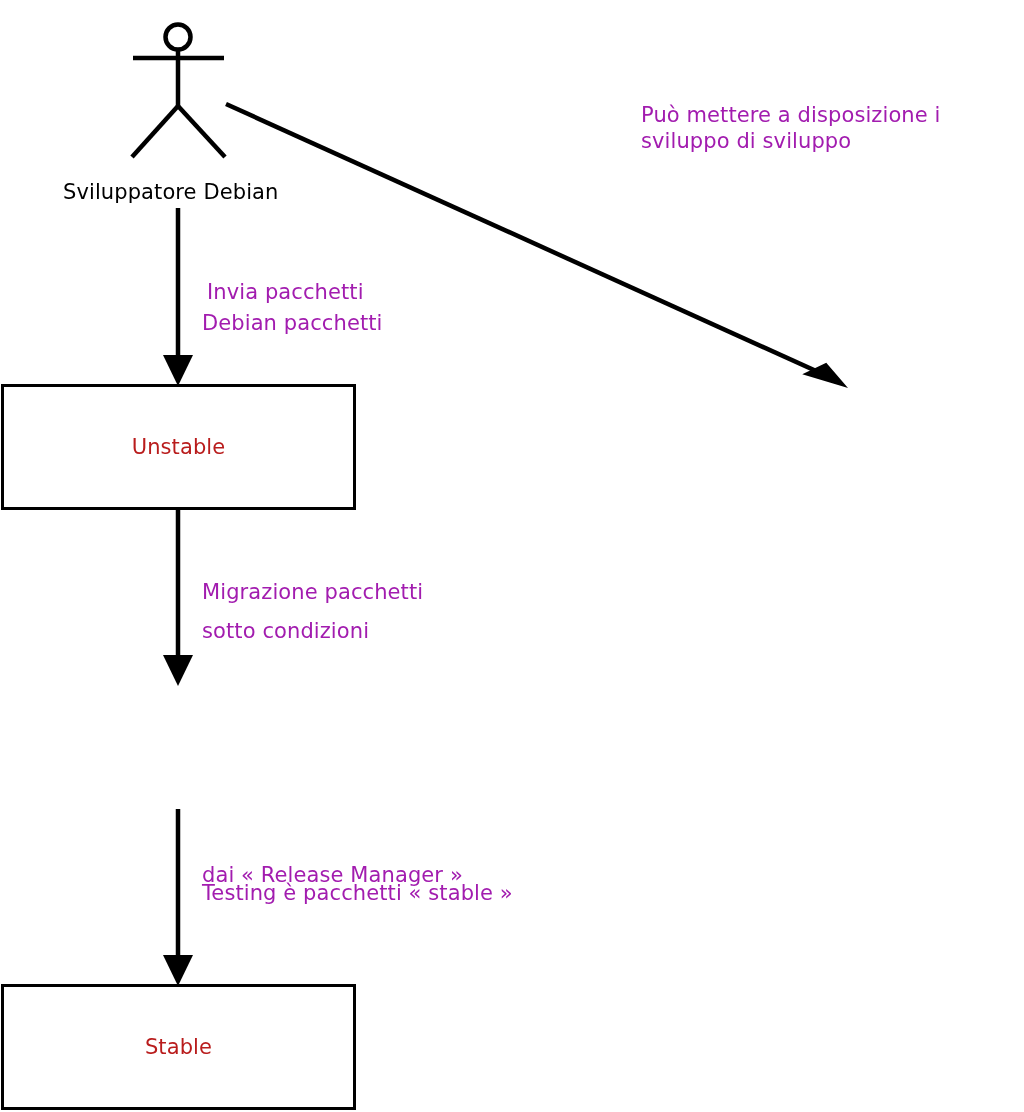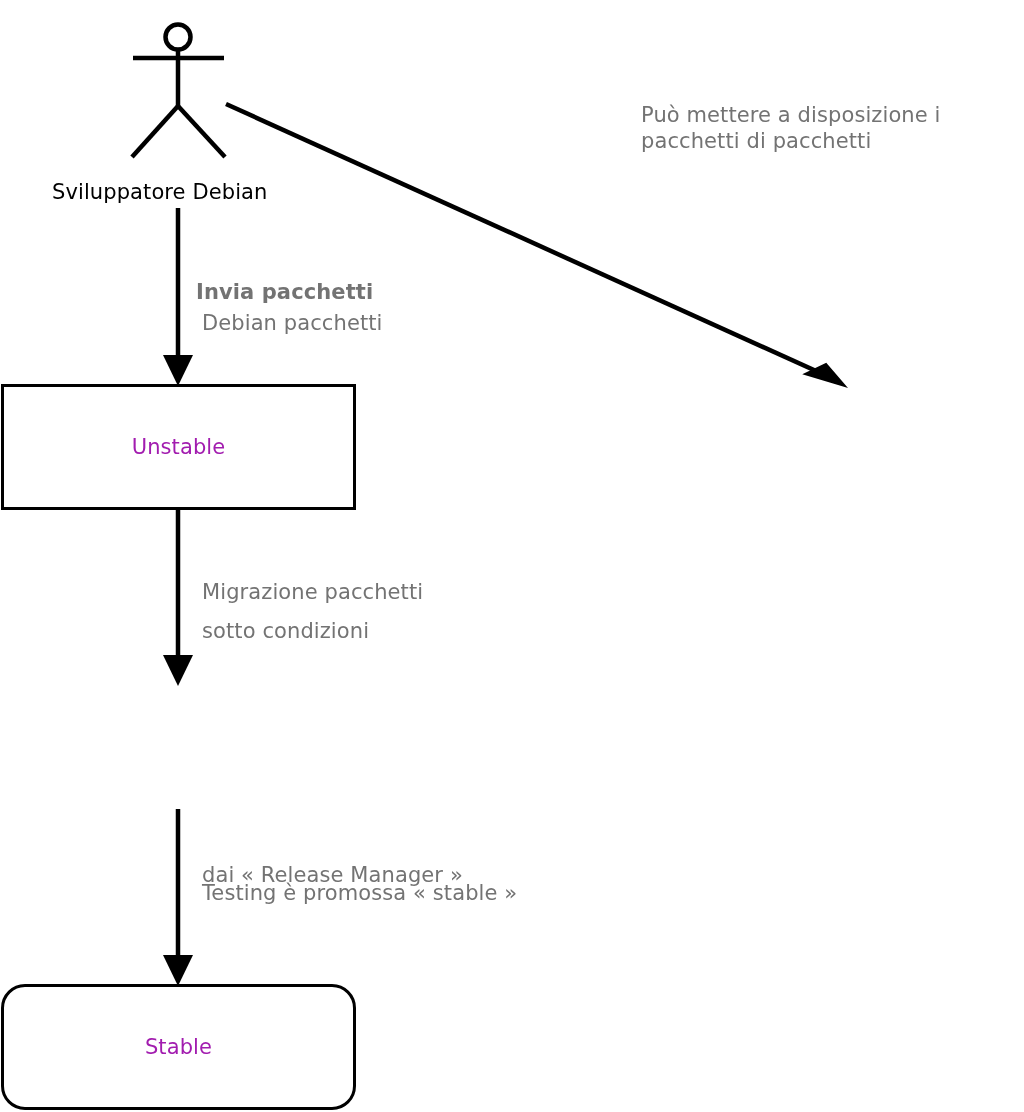--- a/index.html
+++ b/index.html
@@ -30,41 +30,42 @@
     box-sizing: border-box;
     border: 3px solid #000000;
     background: #ffffff;
     display: flex;
     align-items: center;
     justify-content: center;
   }
   .node-label {
     font-family: "DejaVu Sans", sans-serif;
     font-size: 21px;
-    color: #a21caf;
+    color: #b91c1c;
     line-height: 1;
     letter-spacing: 0.1px;
   }
   .edge-label {
     position: absolute;
     font-family: "DejaVu Sans", sans-serif;
     font-size: 21px;
-    color: #737373;
+    color: #a21caf;
     line-height: 31px;
     white-space: pre;
     letter-spacing: 0.1px;
   }
   .actor-label {
     position: absolute;
     font-family: "DejaVu Sans", sans-serif;
     font-size: 21px;
     color: #000000;
     line-height: 1;
     white-space: pre;
     letter-spacing: 0.1px;
+    margin-left: 11px;
   }
 </style>
 </head>
 <body>
 
 <div id="canvas">
 
   <svg id="diagram-svg" viewBox="0 0 1024 1112">
 
     <g>
@@ -93,41 +94,41 @@
     <g>
       <line x1="178" y1="809" x2="178" y2="968" stroke="#000000" stroke-width="4.5"></line>
       <polygon points="178,986 163,955 193,955" fill="#000000"></polygon>
     </g>
   </svg>
 
   <div class="actor-label" style="left:52px; top:182px;">Sviluppatore Debian</div>
 
   <div>
     <div class="edge-label" style="left:641px; top:100px;">Può mettere a disposizione i</div>
-    <div class="edge-label" style="left:641px; top:126px;">pacchetti di pacchetti</div>
+    <div class="edge-label" style="left:641px; top:126px;">sviluppo di sviluppo</div>
   </div>
 
   <div>
-    <div class="edge-label" style="left:196px; top:277px;font-weight:bold;">Invia pacchetti</div>
+    <div class="edge-label" style="left:207px; top:277px;">Invia pacchetti</div>
     <div class="edge-label" style="left:202px; top:308px;">Debian pacchetti</div>
   </div>
 
   <div>
     <div class="edge-label" style="left:202px; top:577px;">Migrazione pacchetti</div>
     <div class="edge-label" style="left:202px; top:616px;">sotto condizioni</div>
   </div>
 
   <div>
-    <div class="edge-label" style="left:202px; top:878px;">Testing è promossa « stable »</div>
+    <div class="edge-label" style="left:202px; top:878px;">Testing è pacchetti « stable »</div>
     <div class="edge-label" style="left:202px; top:860px;">dai « Release Manager »</div>
   </div>
 
   <div class="node-box" style="left:1px; top:384px; width:355px; height:126px;">
     <span class="node-label">Unstable</span>
   </div>
 
 
 
-  <div class="node-box" style="left:1px; top:984px; width:355px; height:126px;border-radius:24px;">
+  <div class="node-box" style="left:1px; top:984px; width:355px; height:126px;">
     <span class="node-label">Stable</span>
   </div>
 
 </div>
 
 </body></html>

